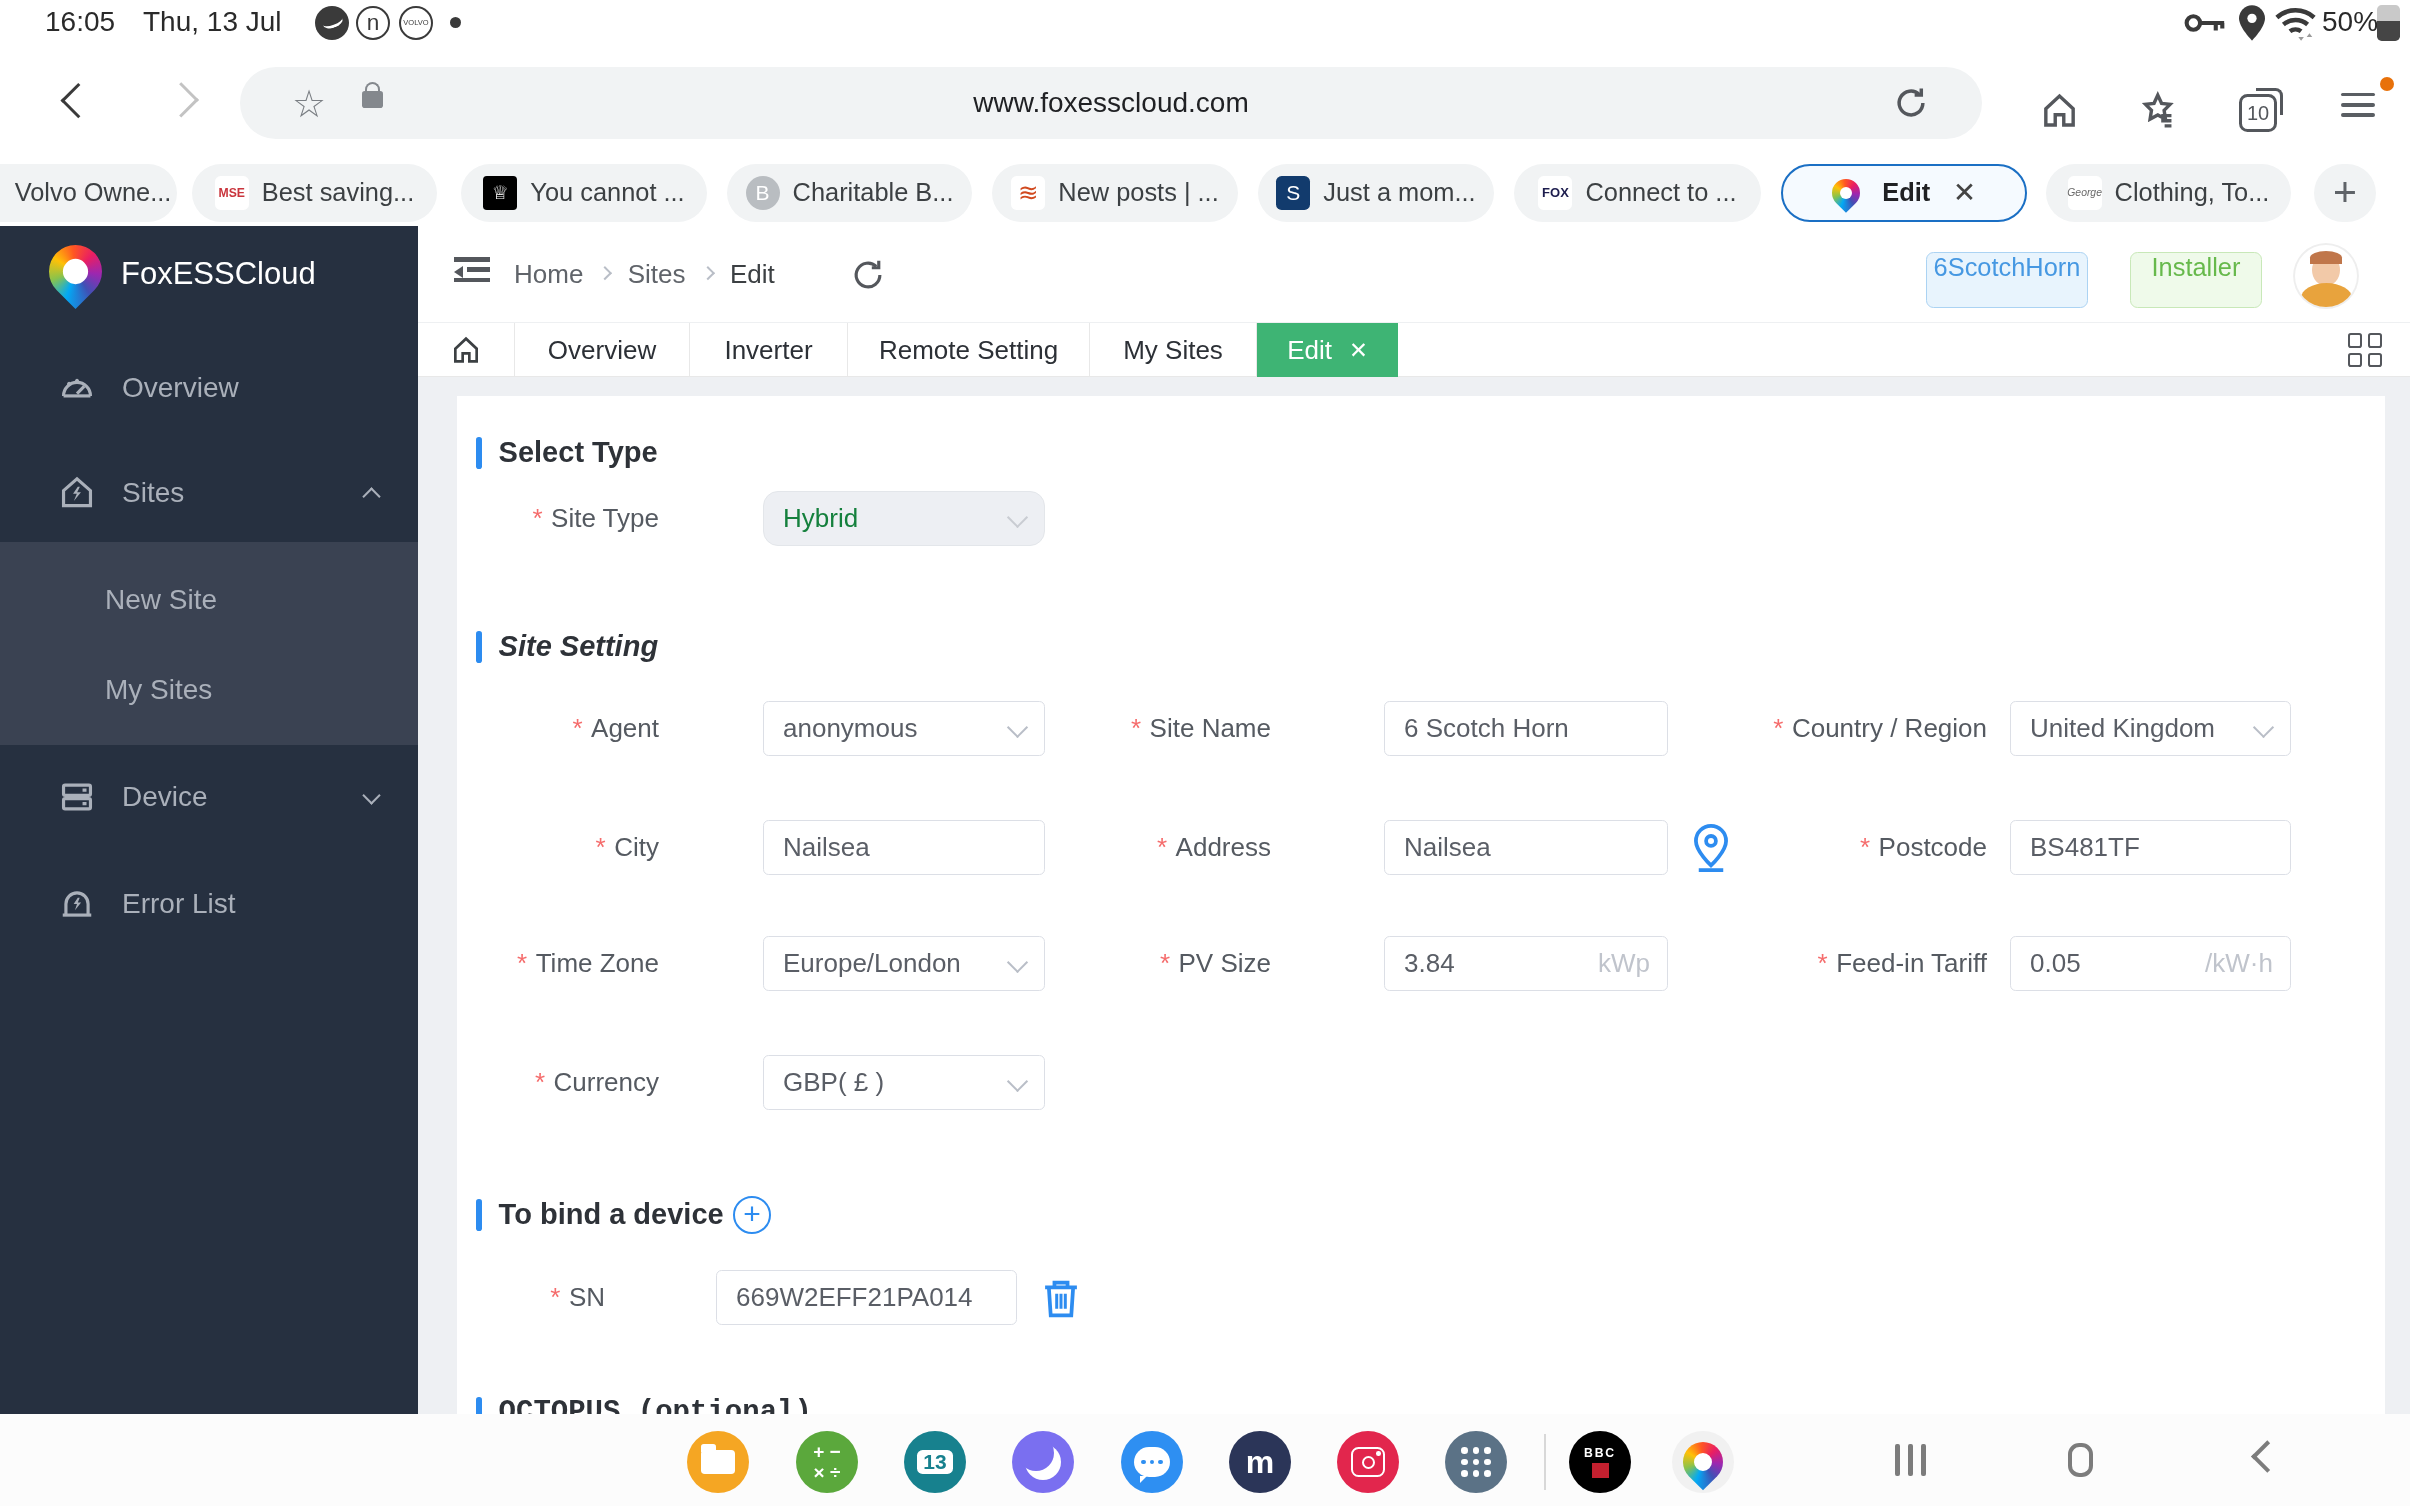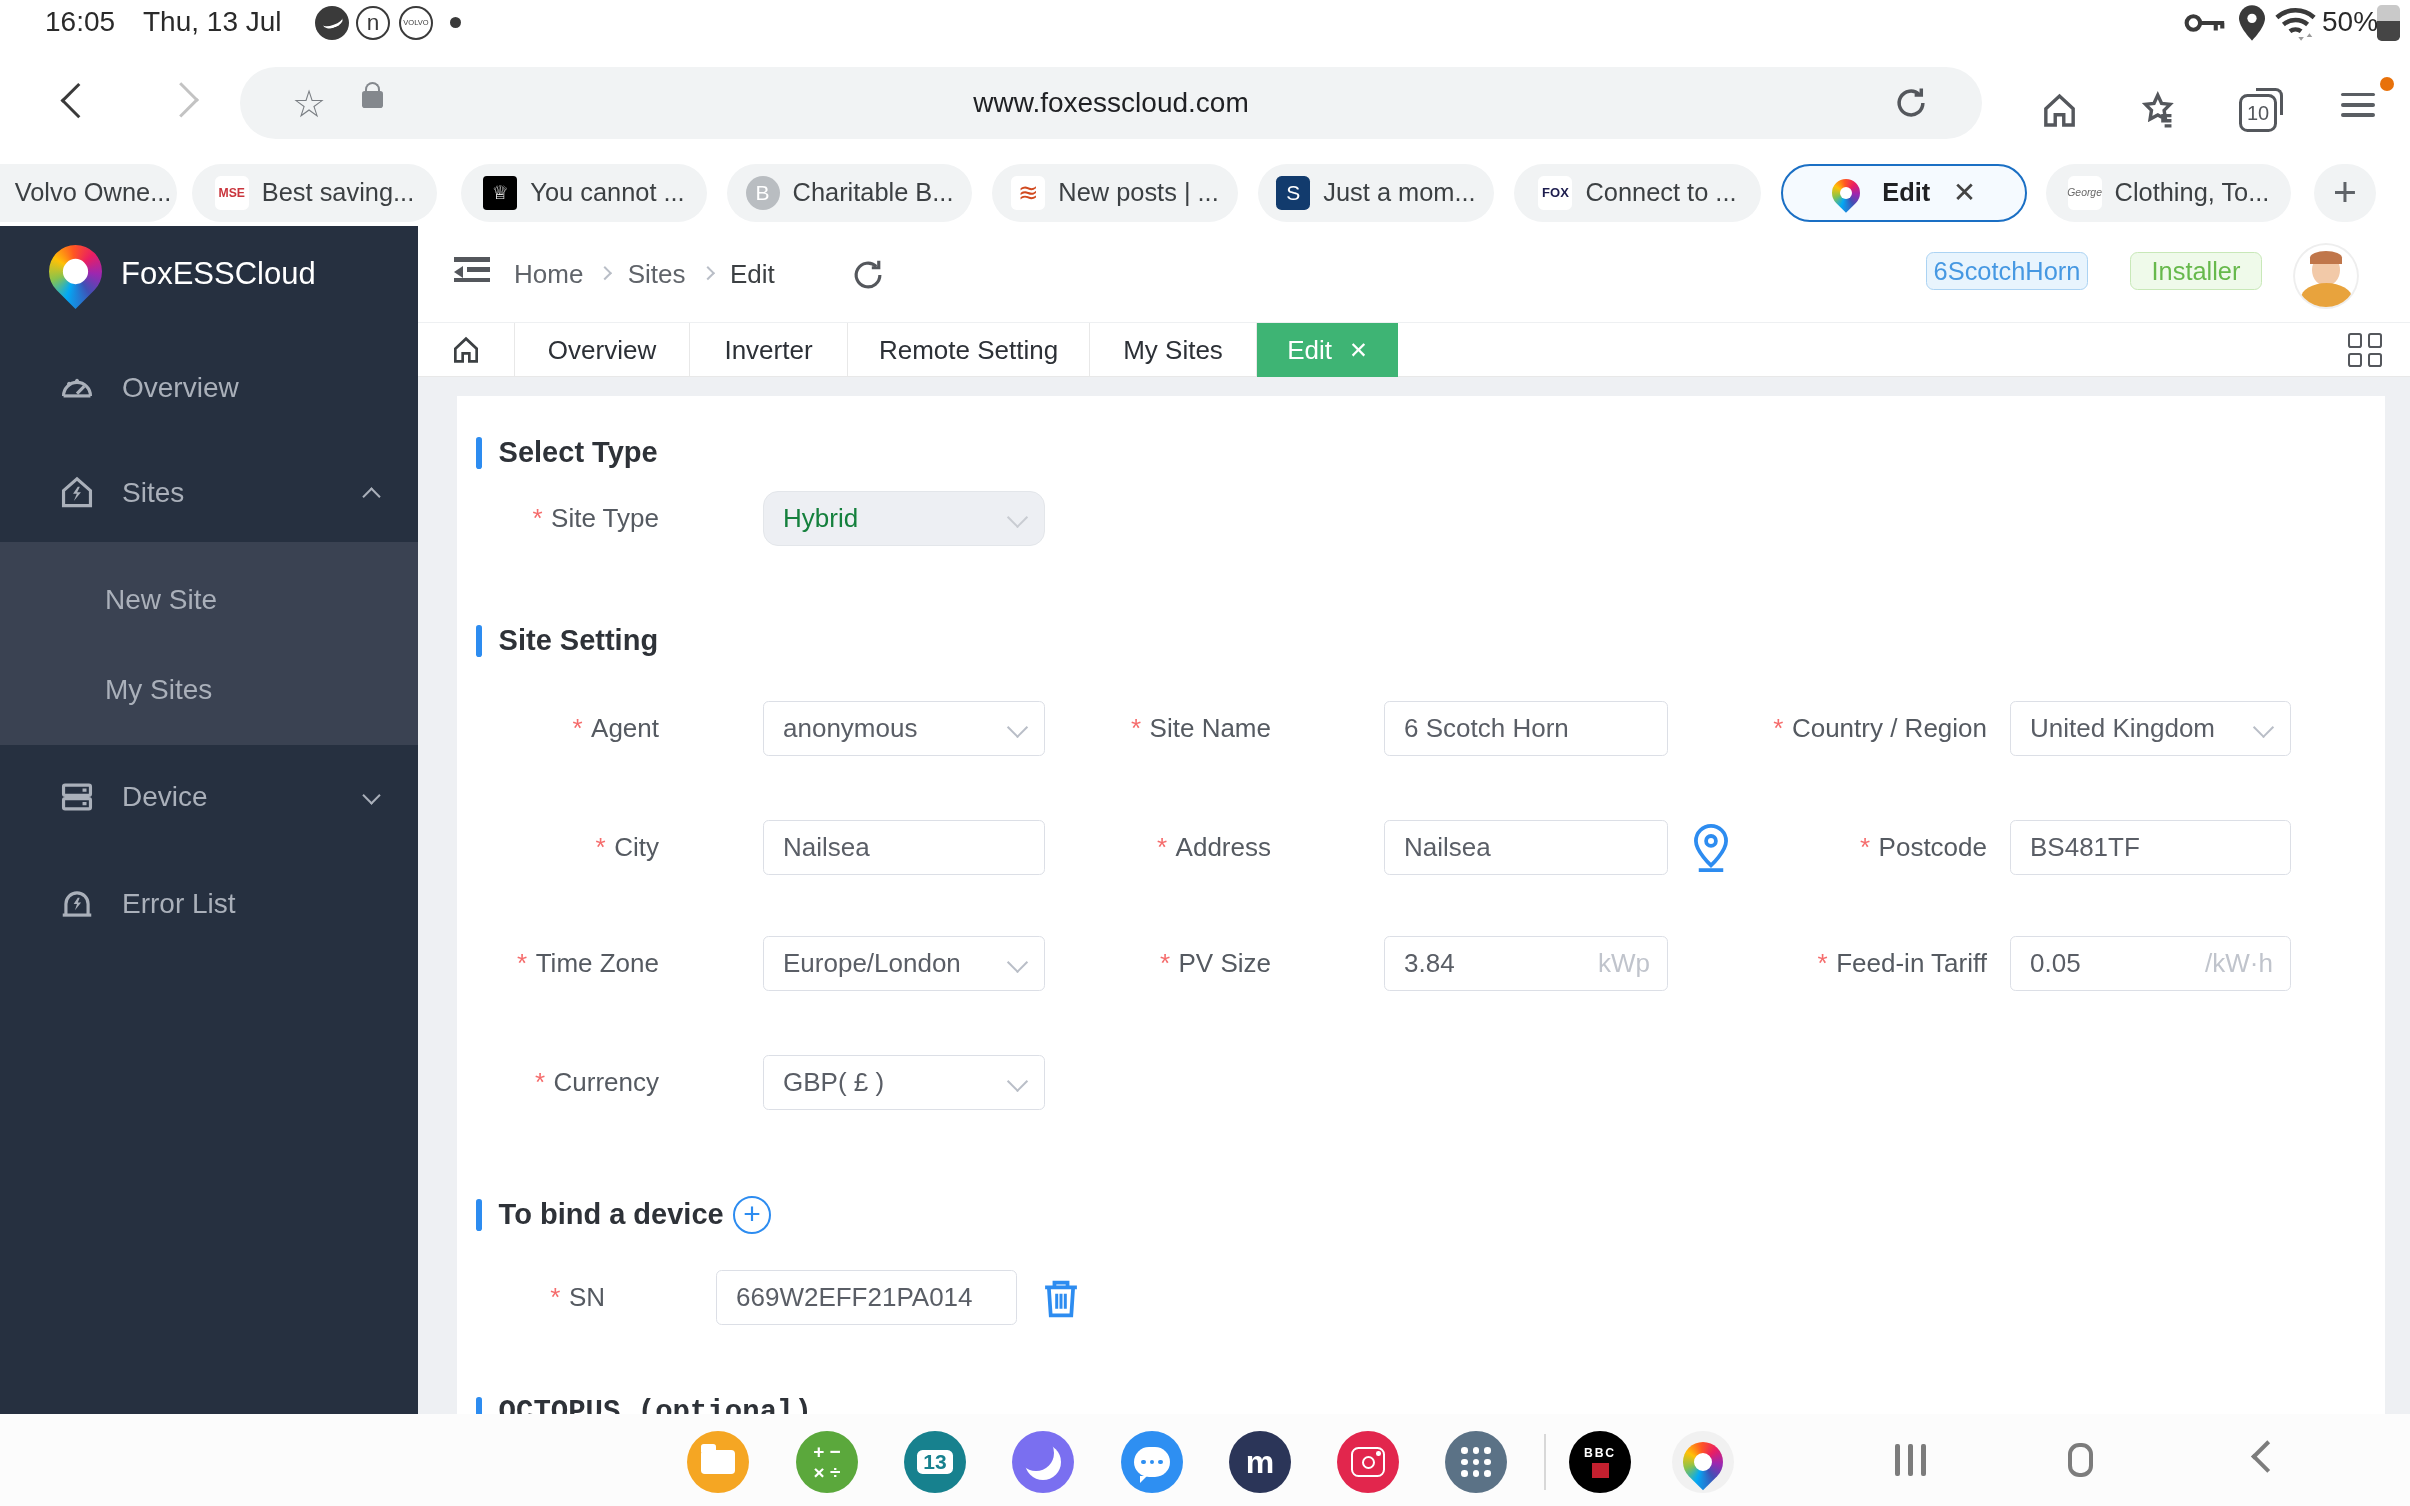--- a/index.html
+++ b/index.html
@@ -34,21 +34,21 @@
   
   #sidebar { position:absolute; left:0; top:226px; width:418px; height:1188px; background:#263040; }
   #submenu { position:absolute; left:0; top:316px; width:418px; height:203px; background:#3a4252; }
   .sbitem { position:absolute; left:0; width:418px; height:66px; display:flex; align-items:center; padding-left:58px; gap:26px; color:#aab0ba; font-size:28px; }
   .sbsub { padding-left:105px; }
   .sbchev { position:absolute; right:40px; width:13px; height:13px; border-right:2.8px solid #aab0ba; border-bottom:2.8px solid #aab0ba; }
   .up { transform:rotate(225deg); top:30px; }
   .down { transform:rotate(45deg); top:24.5px; }
 
   #appheader { position:absolute; left:418px; top:226px; width:1992px; height:97px; background:#fff; border-bottom:0.9px solid #eef0f2; }
-  .badge { position:absolute; top:26px; height:38px; border-radius:7.5px; display:flex; align-items:center; justify-content:center; font-size:25.4px; }
+  .badge { position:absolute; top:26px; height:56px; border-radius:7.5px; display:flex; align-items:flex-start; justify-content:center; font-size:25.4px; }
   .badge.blue { background:#e8f4fd; border:1.9px solid #abd3f3; color:#4698e2; }
   .badge.green { background:#effaea; border:1.9px solid #c8e8b8; color:#67b94c; }
   .crumb { font-size:26px; color:#60646a; }
   .crumbsep { width:10.4px; height:10.4px; border-right:2.8px solid #b9bec7; border-bottom:2.8px solid #b9bec7; transform:rotate(-45deg); display:inline-block; margin:0 17px 1.9px; }
 
   #apptabbar { position:absolute; left:418px; top:323px; width:1992px; height:54px; background:#fff; border-bottom:0.9px solid #e8e8e8; }
   .atab { position:absolute; top:0; height:54px; display:flex; align-items:center; justify-content:center; font-size:26px; color:#2c3036; border-right:0.9px solid #e8e8e8; }
   .atab.green { background:#3eb474; color:#fff; gap:17px; border-right:none; }
 
   #graybg { position:absolute; left:418px; top:377px; width:1992px; height:1038px; background:#eef0f3; }
@@ -319,21 +319,21 @@
 
   <div class="flabel" style="left:14px;top:95px;width:188px;">
     <span class="req">*</span>
       <span>Site Type</span>
   </div>
   <div class="ibox disabled" style="left:306px;top:95px;width:282px;">
     <span>Hybrid</span>
     <span class="selchev" style="border-color:#c9ccd2;"></span>
   </div>
 
-  <div class="stitle" style="left:19px;top:228px;">
+  <div class="stitle" style="left:19px;top:234px;font-style:italic;">
     <span class="sbar"></span>
       <span>Site Setting</span>
   </div>
 
   <div class="flabel" style="left:14px;top:305px;width:188px;">
     <span class="req">*</span>
       <span>Agent</span>
   </div>
   <div class="ibox" style="left:306px;top:305px;width:282px;">
     <span>anonymous</span>

